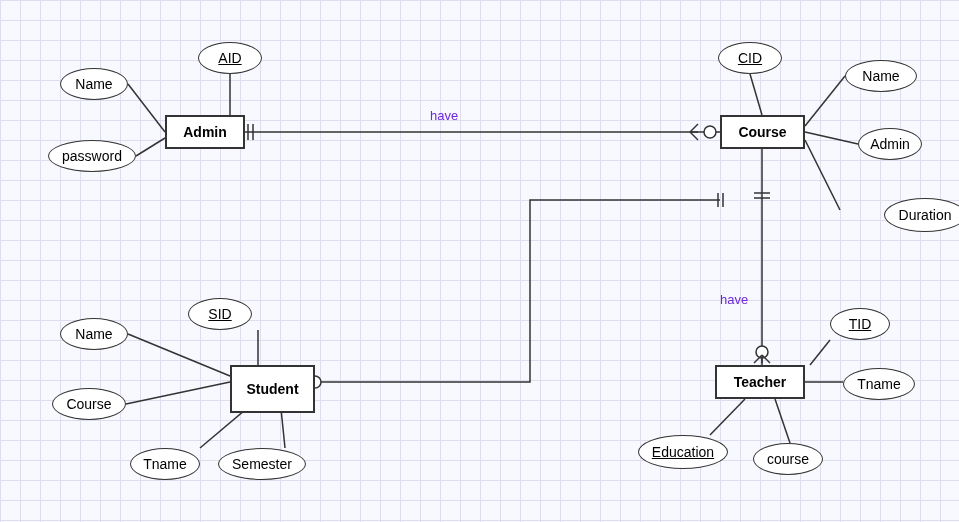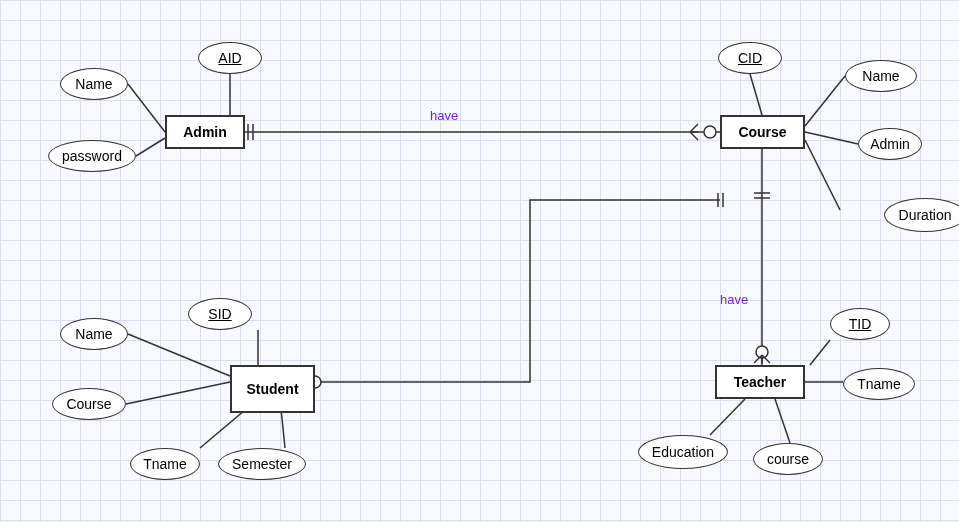--- a/index.html
+++ b/index.html
@@ -145,21 +145,21 @@
 <div class="attribute" style="left:218px;top:448px;width:88px;height:32px;text-align:right;">
   <span>Semester</span>
 </div>
 
 <div class="attribute pk" style="left:830px;top:308px;width:60px;height:32px;text-decoration:underline;">
   <span>TID</span>
 </div>
 <div class="attribute" style="left:843px;top:368px;width:72px;height:32px;">
   <span>Tname</span>
 </div>
-<div class="attribute" style="left:638px;top:435px;width:90px;height:34px;">
+<div class="attribute" style="left:638px;top:435px;width:90px;height:34px;text-decoration:underline;">
   <span>Education</span>
 </div>
 <div class="attribute" style="left:753px;top:443px;width:70px;height:32px;">
   <span>course</span>
 </div>
 
 <div class="label" style="left:430px;top:108px;">
   <span>have</span>
 </div>
 <div class="label" style="left:720px;top:292px;">

